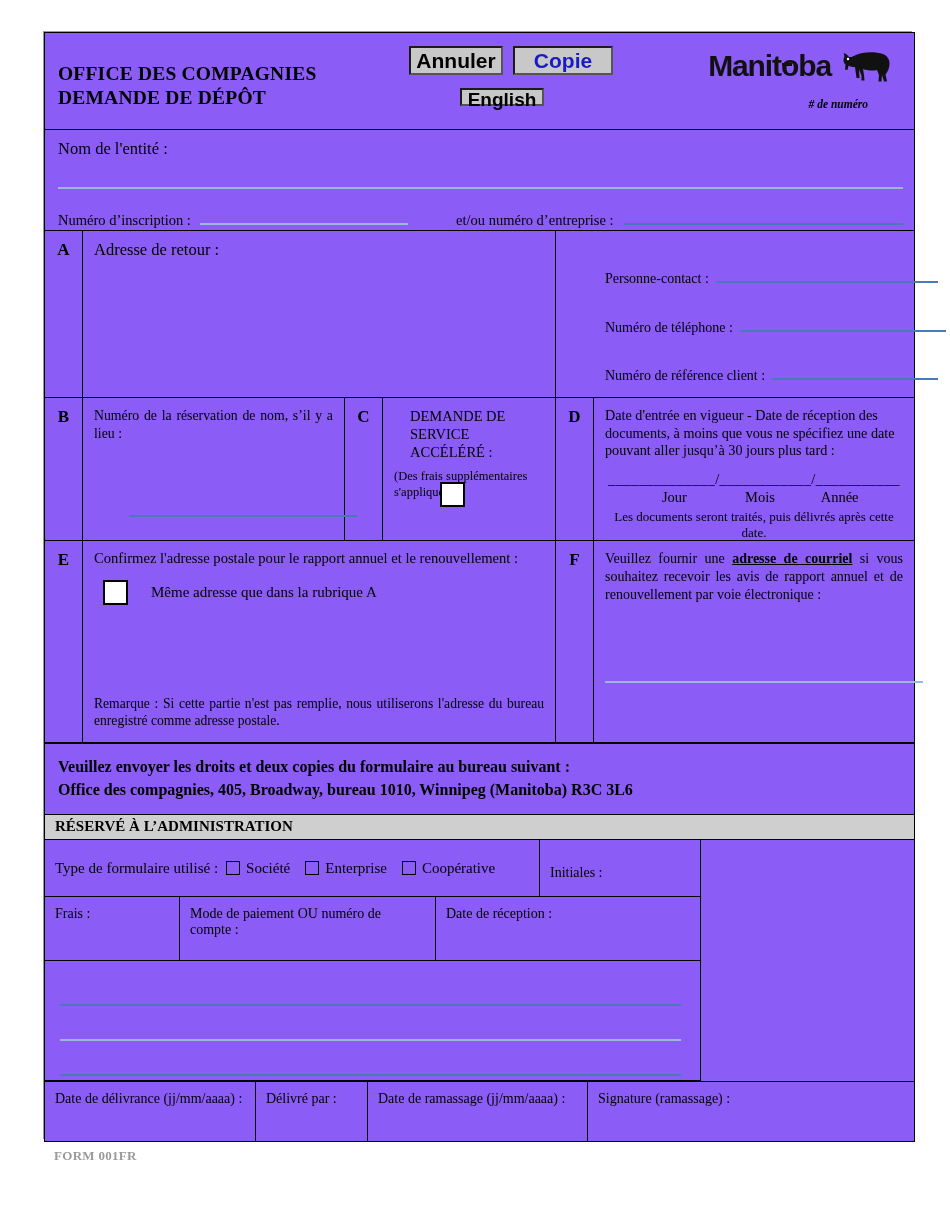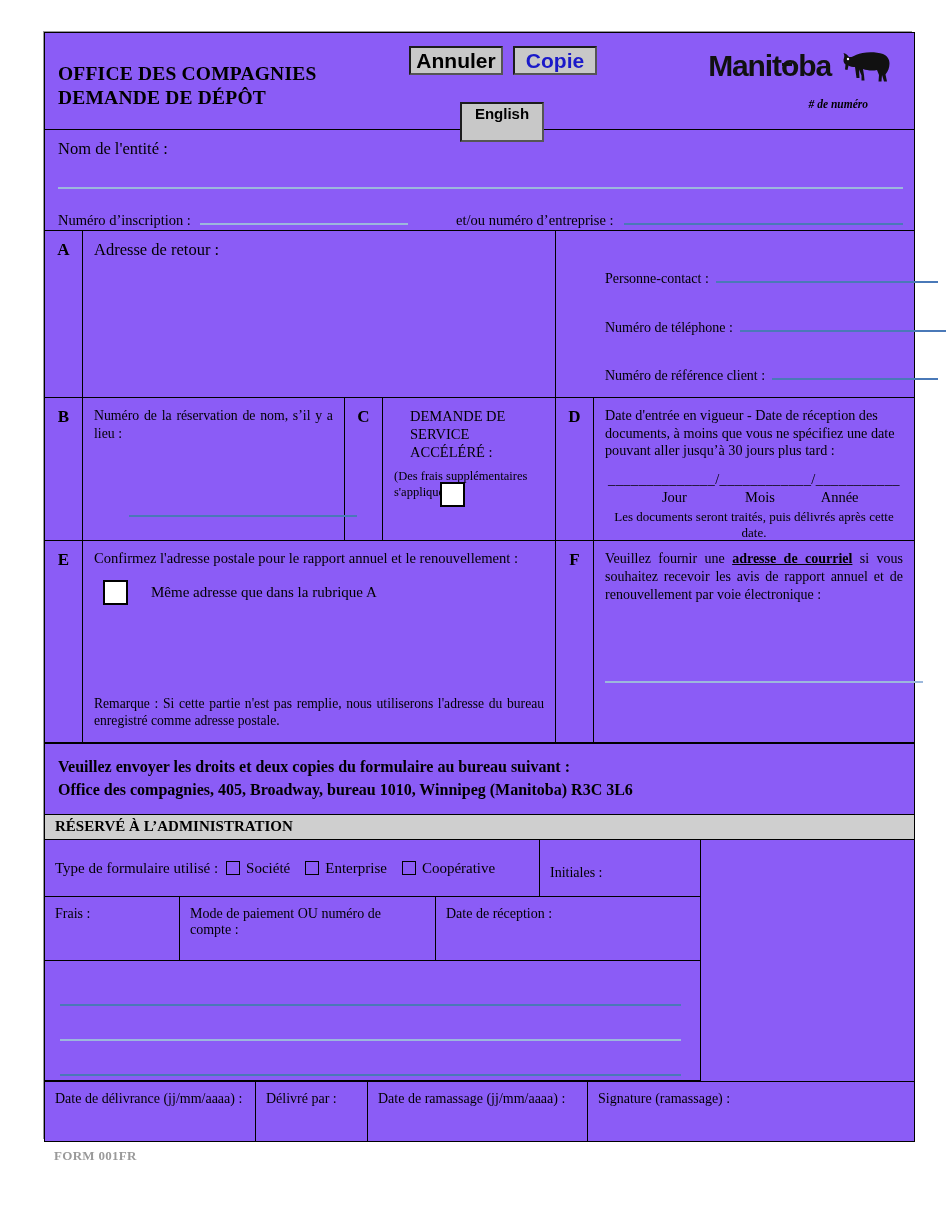--- a/index.html
+++ b/index.html
@@ -55,28 +55,28 @@
     user-select: none;
     color: #000;
   }
   #btn-annuler {
     left: 364px; top: 13px;
     width: 94px; height: 29px;
     font-size: 21px; line-height: 25px;
   }
   #btn-copie {
     left: 468px; top: 13px;
-    width: 84px; height: 29px;
+    width: 100px; height: 29px;
     font-size: 21px; line-height: 25px;
     color: #1a19c9;
   }
   #btn-english {
-    left: 415px; top: 69px;
-    width: 84px; height: 40px;
-    font-size: 15px; line-height: 19px;
+    left: 415px; top: 55px;
+    width: 84px; height: 18px;
+    font-size: 19px; line-height: 19px;
   }
 
   
   #logo-block {
     position: absolute;
     right: 18px; top: 14px;
     width: 205px;
     text-align: right;
   }
   #logo-row { display: flex; align-items: center; justify-content: flex-end; gap: 7px; }

